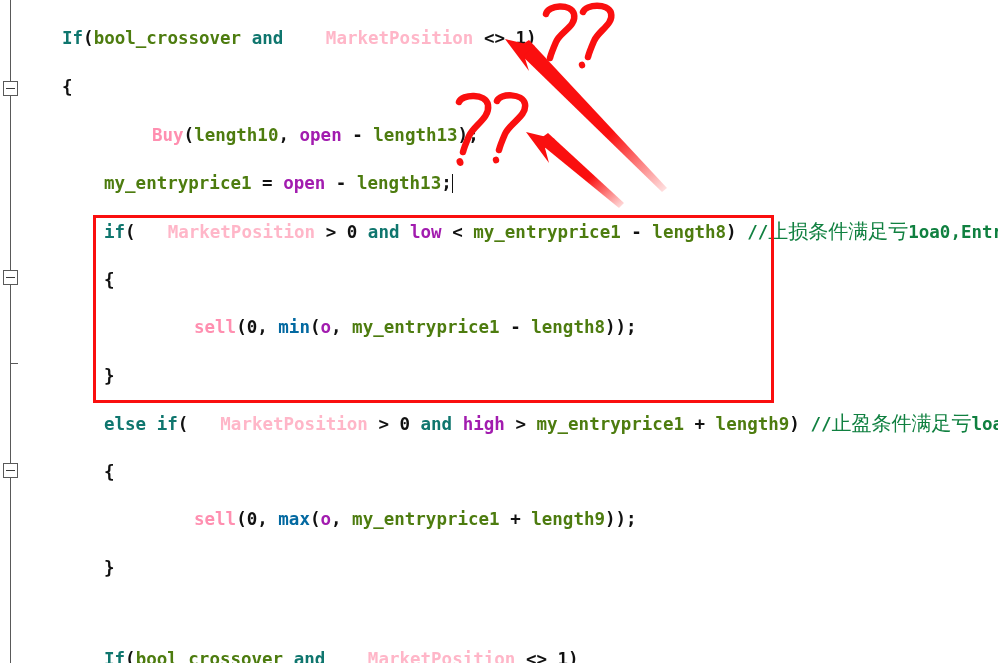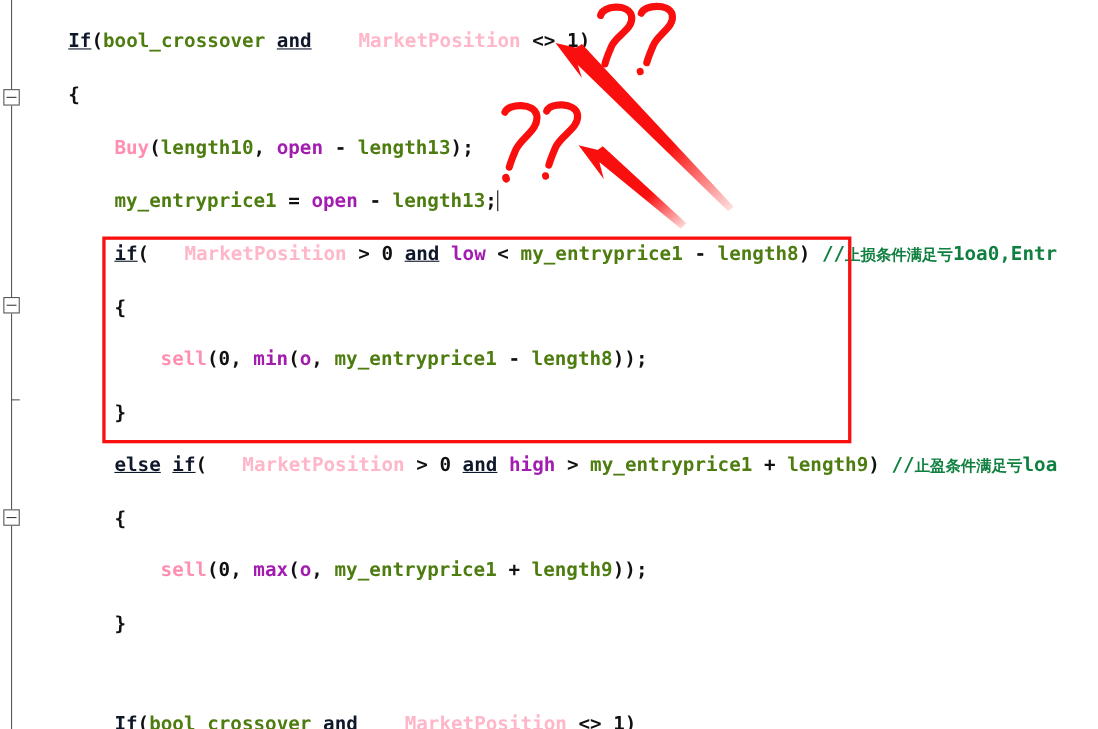--- a/index.html
+++ b/index.html
@@ -68,33 +68,33 @@
   .code-line {
     position: absolute;
     white-space: pre;
     font-family: "DejaVu Sans Mono", "Liberation Mono", monospace;
     font-size: 17.5px;
     line-height: 22px;
     letter-spacing: 0px;
     font-weight: bold;
   }
   .tok { font-weight: bold; }
-  .kw      { color: #0f172a; text-decoration: underline; }            
+  .kw      { color: #0f766e; }            
   .ident   { color: #4d7c0f; }            
   .market  { color: #ffb6c8; padding-left: 32px; }            
-  .fn      { color: #ff8fb0; }            
+  .fn      { color: #ff8fb0; margin-left: 48px; }            
   .builtin { color: #a21caf; }            
-  .minmax  { color: #a21caf; text-align: center; }            
+  .minmax  { color: #0369a1; text-align: center; }            
   .punct   { color: #111111; }            
   .num     { color: #111111; }
   .comment { color: #108040; }            
   .comment-han {
     font-family: "DejaVu Sans", "Liberation Sans", sans-serif;
-    font-weight: bold;
-    font-size: 14px;
+    font-weight: normal;
+    font-size: 20px;
   }
 
   
   .caret {
     display: inline-block;
     width: 1px;
     height: 19px;
     background: #101010;
     vertical-align: -4px;
     margin-left: 0px;

